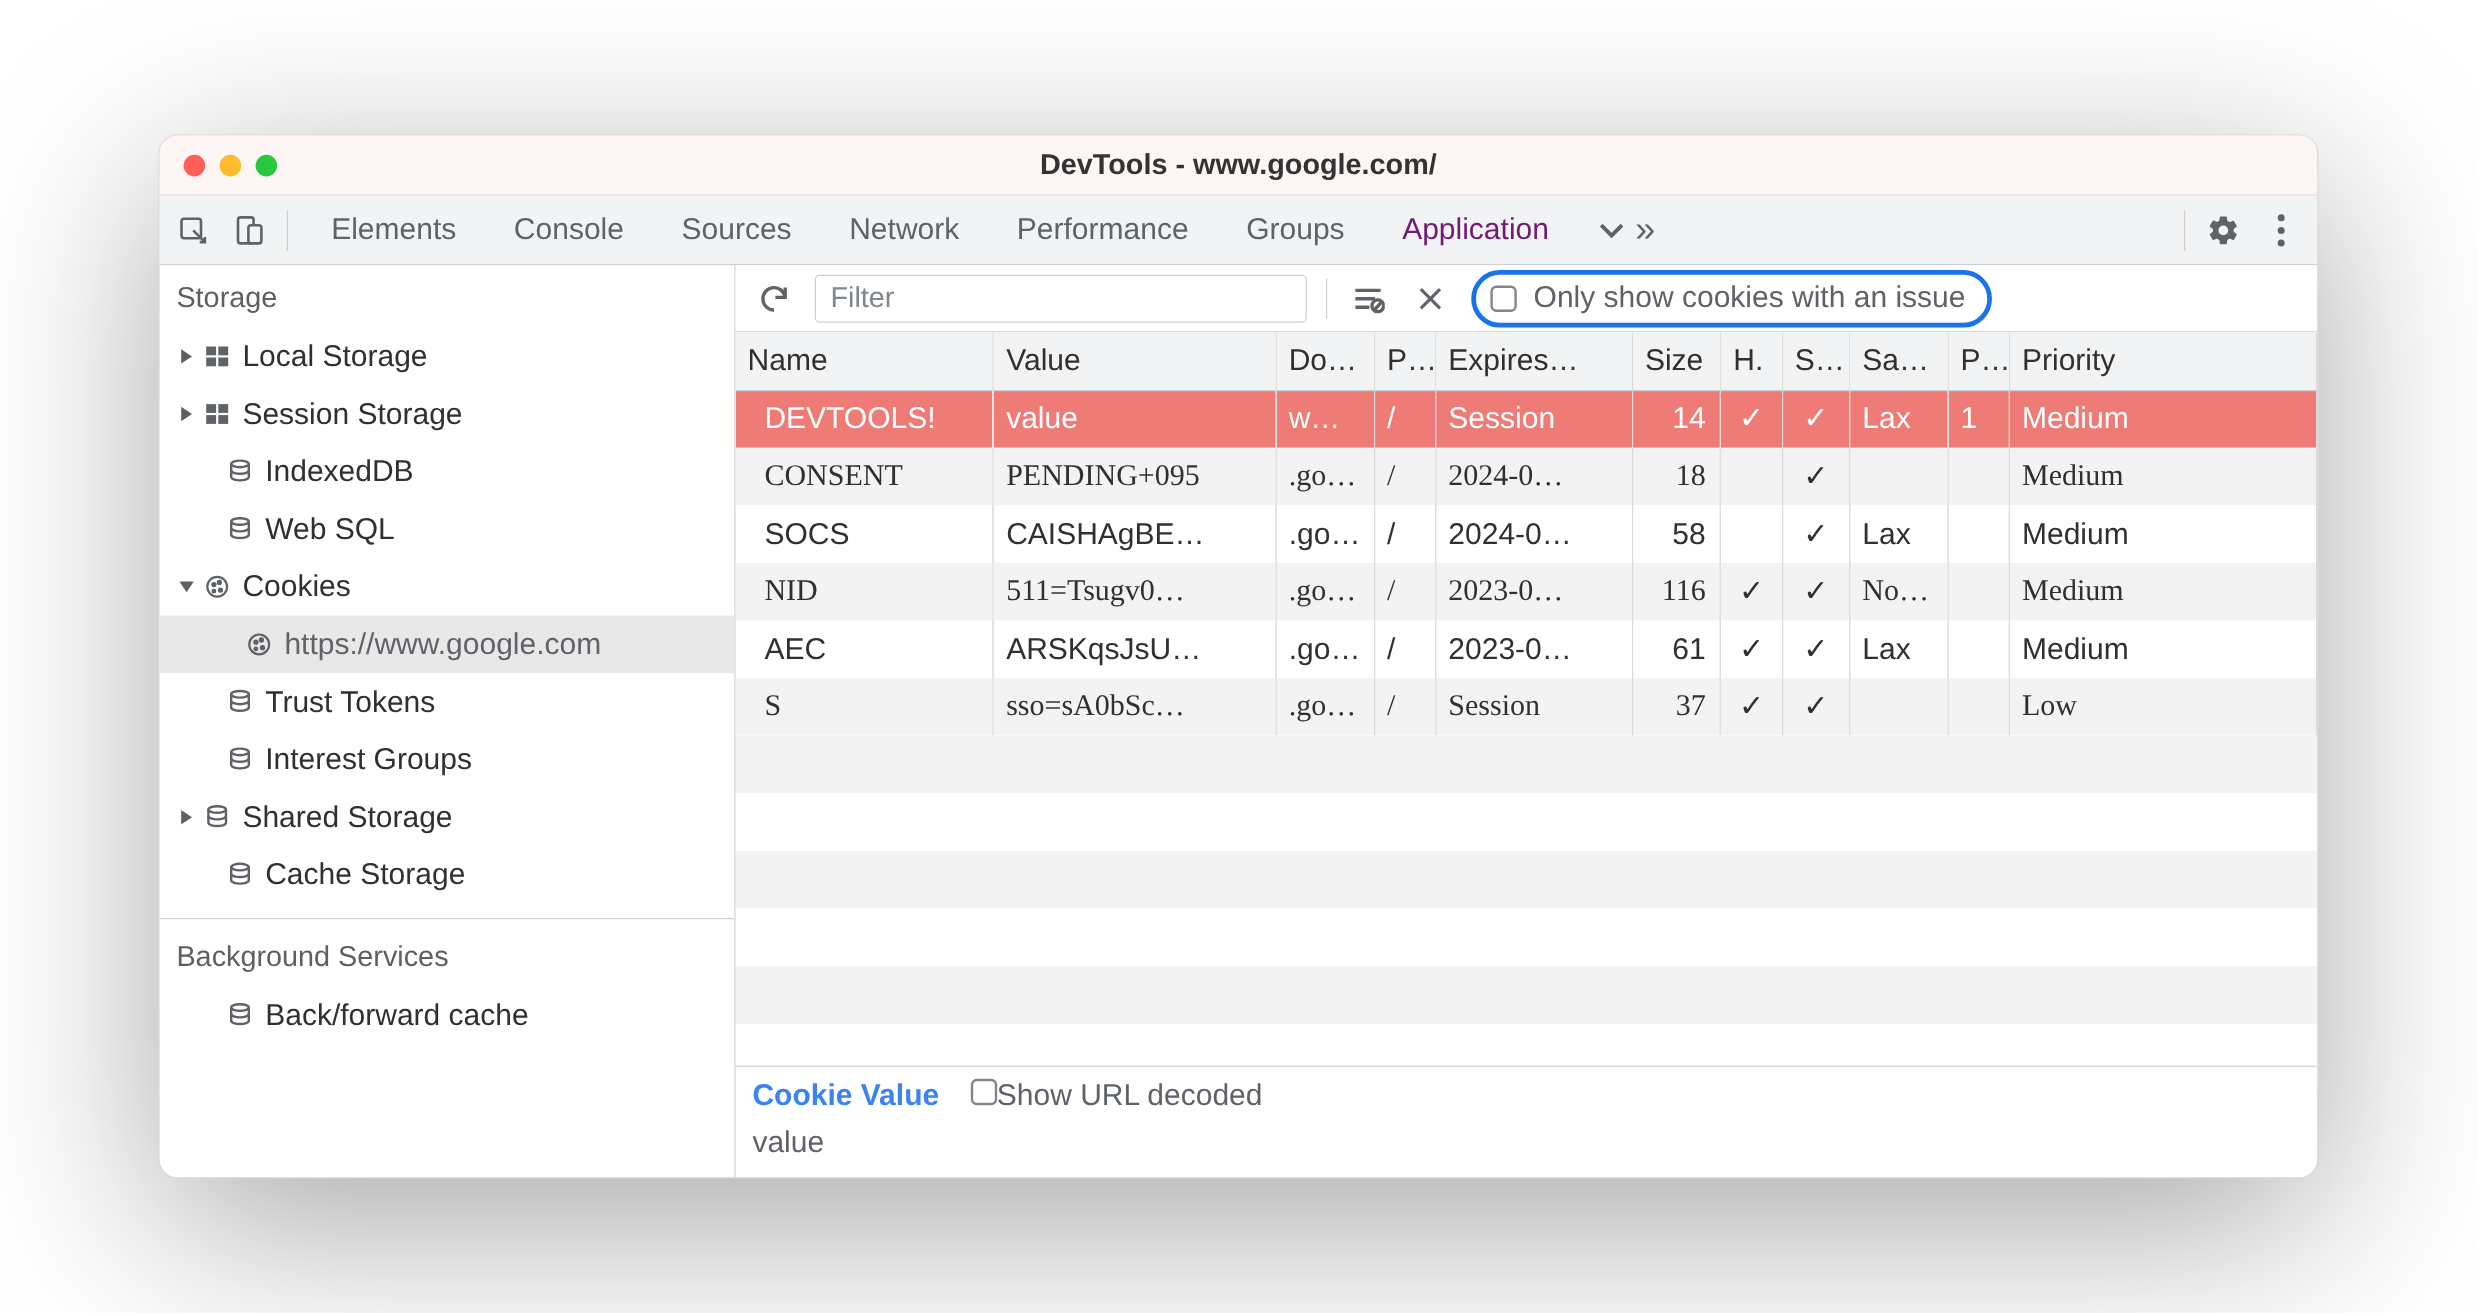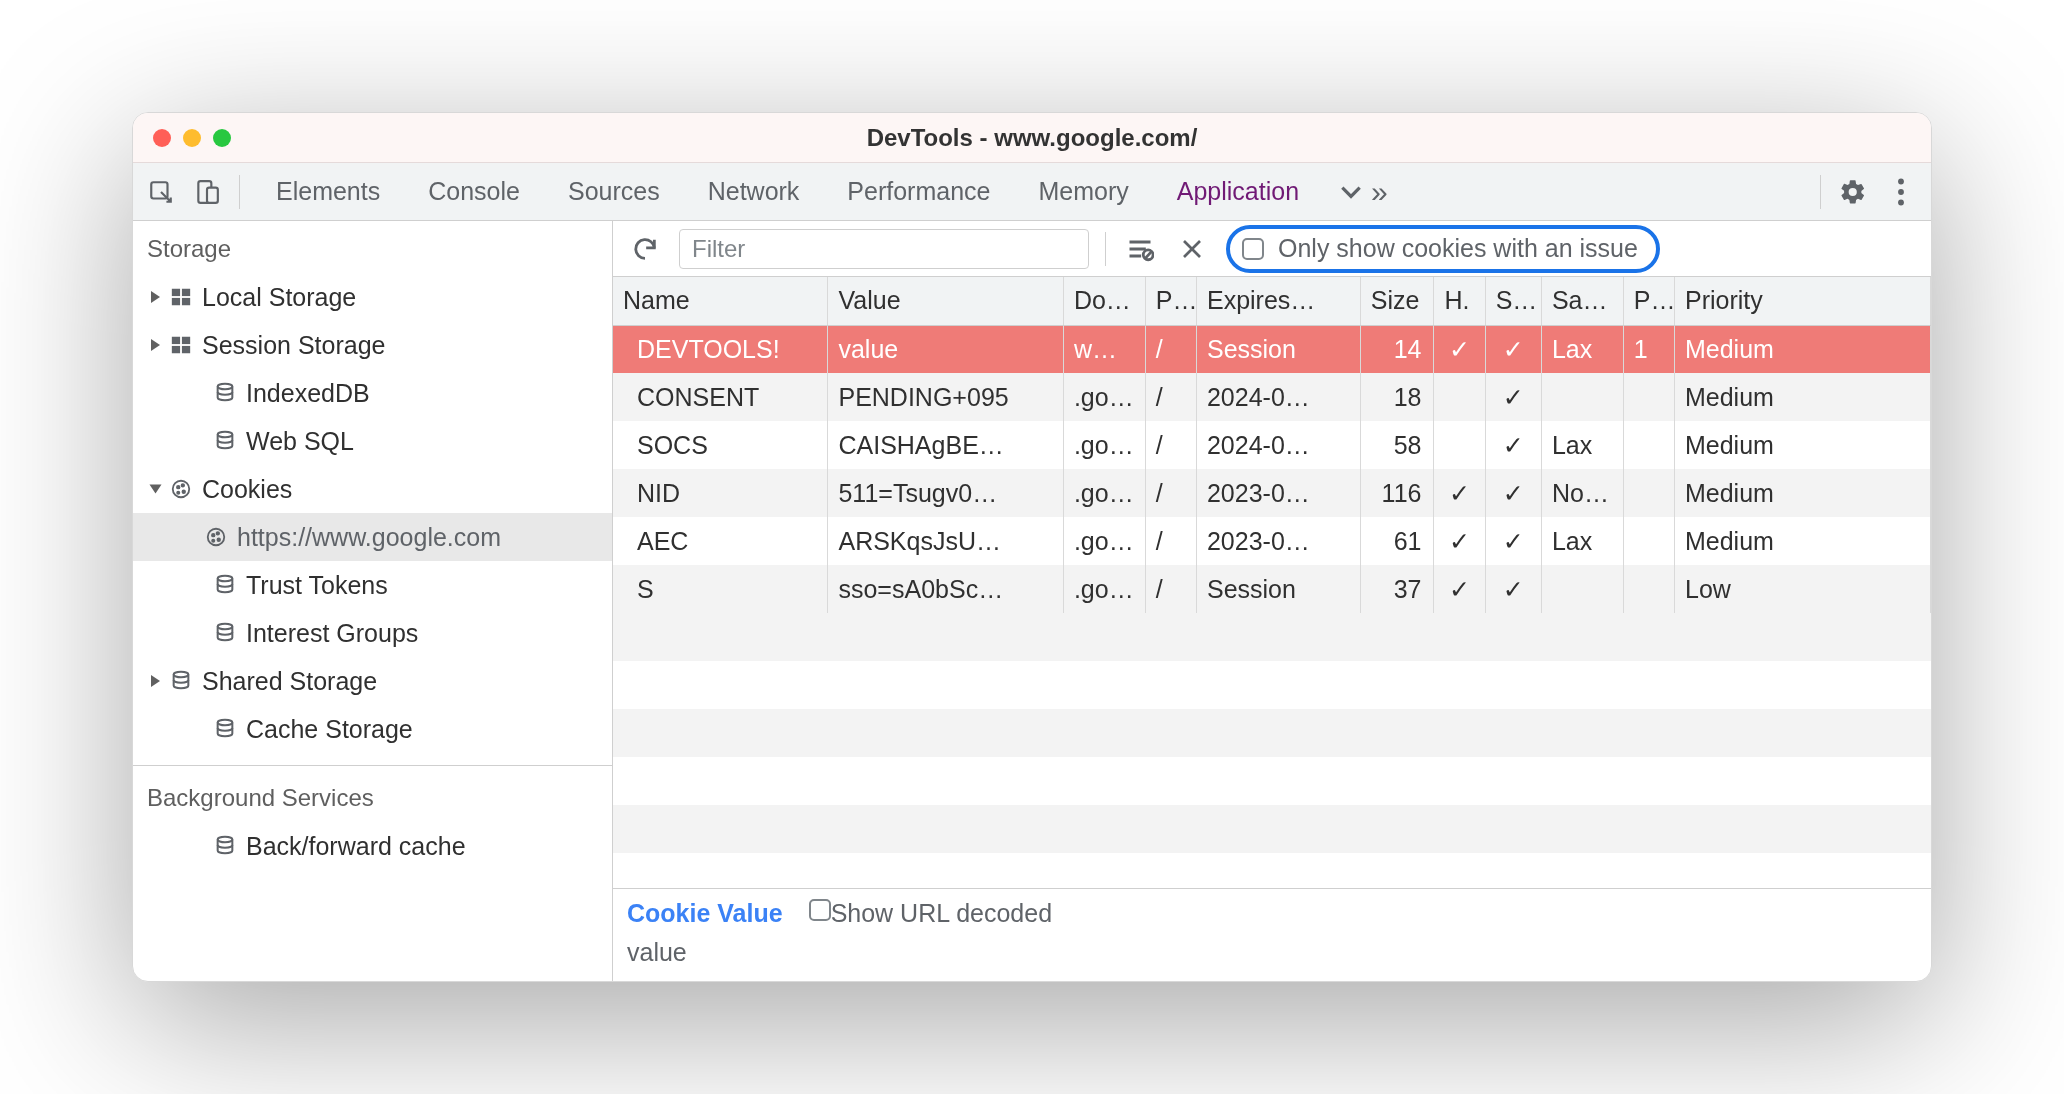--- a/index.html
+++ b/index.html
@@ -113,21 +113,21 @@
 }
 .tree-row .disc {
   width: 0; height: 0;
   border-left: 9px solid #606060;
   border-top: 6px solid transparent;
   border-bottom: 6px solid transparent;
 }
 .tree-row .disc.open {
   transform: rotate(90deg);
 }
-.tree-row.sub { padding-left: 79px; text-align: right; }
+.tree-row.sub { padding-left: 54px; text-align: right; }
 .tree-row.subsub { padding-left: 70px; }
 .tree-row.sel { background: #e8e8e8; color: #5f6368; }
 .tree-row.sel .lbl { color: #5f6368; }
 .side-divider { height: 1px; background: #cfcfcf; margin: 12px 0 4px 0; }
 
 .icon-grid, .icon-db {
   width: 26px; height: 26px; display:inline-flex; align-items:center; justify-content:center; color:#5f6368;
 }
 .icon-cookie { width:26px; height:26px; display:inline-flex; align-items:center; justify-content:center; color:#5f6368;}
 
@@ -200,21 +200,21 @@
 .cookies-table th {
   background: #f1f3f4;
   color: #303030;
   border-bottom: 1px solid #cfcfcf;
   position: sticky;
   top:0;
 }
 .cookies-table td.num { text-align: right; padding-right: 12px; }
 .cookies-table td.center { text-align: center; }
 .row-odd { background: #fff; }
-.row-even { background: #f3f3f3; }
+.row-even { background: #f3f3f3; font-family: Liberation Serif, serif; }
 .row-sel td { background: #ef7b77 !important; color: #fff; }
 
 .table-scroll {
   flex:1;
   overflow:auto;
   border-bottom: 1px solid #cfcfcf;
   background: repeating-linear-gradient(#fff 0 48px, #f3f3f3 48px 96px);
 }
 
 .detail {
@@ -259,21 +259,21 @@
             <rect x="12" y="8" width="10" height="14" rx="2" fill="#f1f3f4"></rect>
           </svg>
     </div>
     <div class="tb-sep"></div>
     <div id="tabs-container" style="display: flex;">
           <div class="tab">Elements</div>
           <div class="tab">Console</div>
           <div class="tab">Sources</div>
           <div class="tab">Network</div>
           <div class="tab">Performance</div>
-          <div class="tab">Memory</div>
+          <div class="tab">Groups</div>
           <div class="tab active">Application</div>
         </div>
     <div class="overflow">
       <svg width="26" height="18" viewBox="0 0 24 16" fill="none" stroke="currentColor" stroke-width="3">
             <path d="M4 4 L12 12 L20 4"></path>
           </svg>
       <svg width="26" height="18" viewBox="0 0 24 16" fill="none" stroke="currentColor" stroke-width="3" style="margin-left:-26px; transform:translateY(-6px) scaleY(-1); opacity:0"></svg>
     </div>
     <div style="font-size:30px; color:#5f6368; margin-left:-8px">»</div>
     <div class="right-icons">

